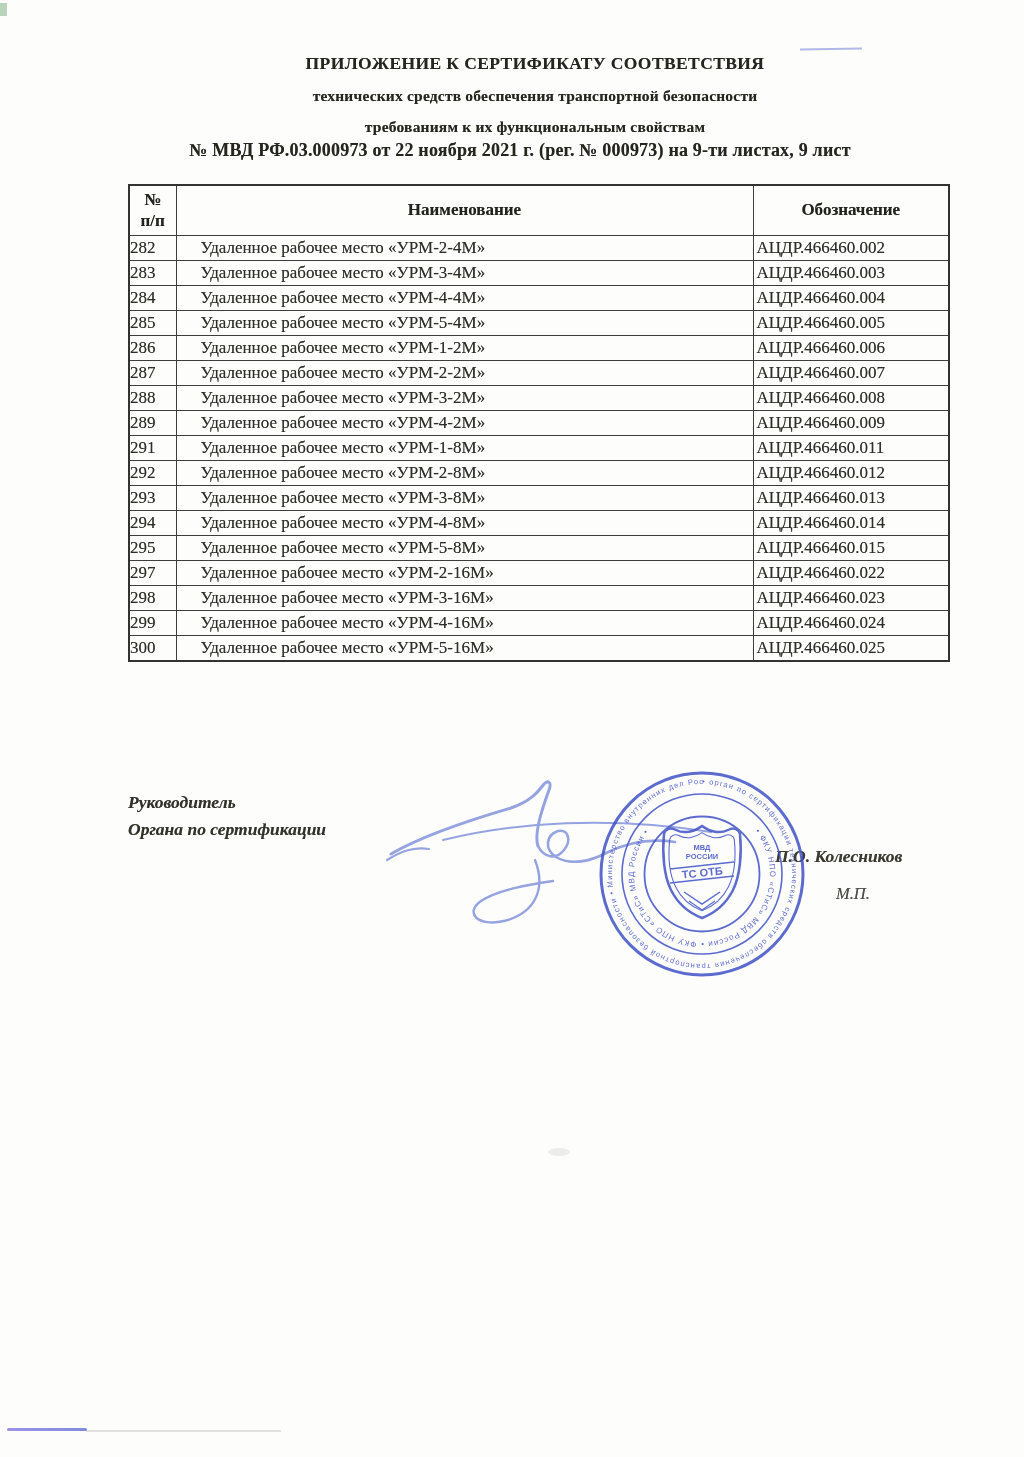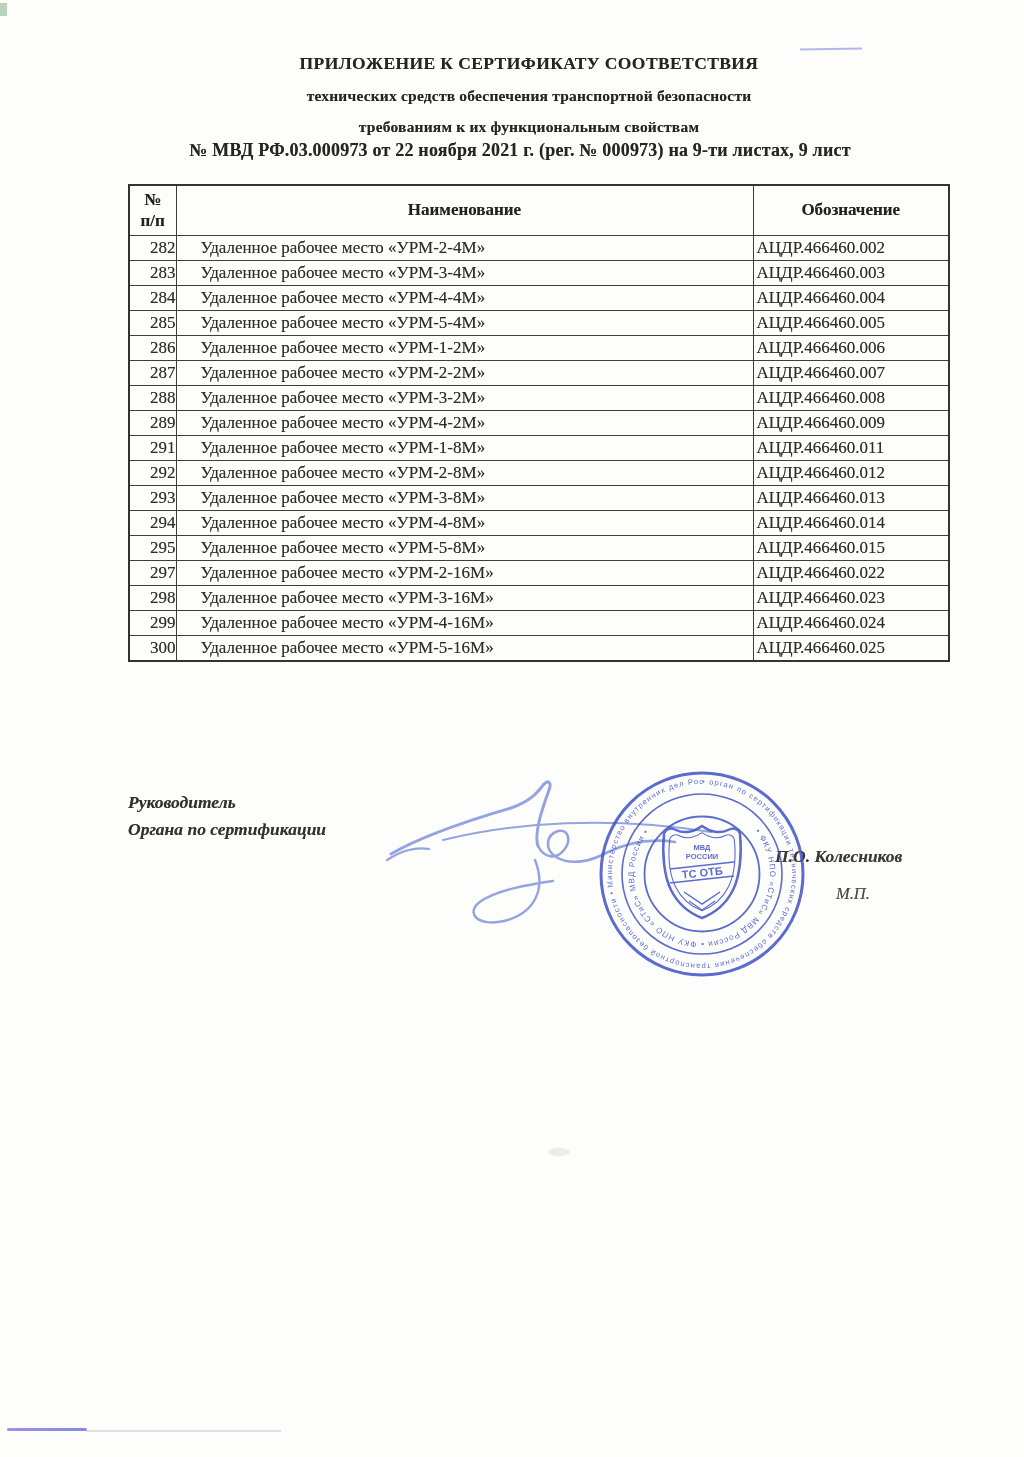--- a/index.html
+++ b/index.html
@@ -33,21 +33,21 @@
     position: absolute; left: 86px; top: 1430px; width: 195px; height: 2px;
     background: #9a9a9a; opacity: .28;
   }
   .artifact-smudge {
     position: absolute; left: 548px; top: 1148px; width: 22px; height: 8px;
     background: #dcdcda; opacity: .5; border-radius: 50%;
   }
 
   
   .doc-header {
-    position: absolute; left: 44px; top: 53px; width: 970px;
+    position: absolute; left: 50px; top: 53px; width: 970px;
     text-align: center;
   }
   .title-main { font-size: 17.5px; font-weight: bold; letter-spacing: .4px; }
   .title-sub  { font-size: 15.5px; font-weight: bold; margin-top: 13px; letter-spacing: .2px; }
   .reg-line {
     position: absolute; left: 30px; top: 140px; width: 980px;
     text-align: center; font-size: 18px; font-weight: bold; letter-spacing: .2px;
   }
 
   
@@ -64,21 +64,21 @@
     font-size: 17px;
     color: #2e2e28;
     overflow: hidden;
   }
   .cert-table th {
     font-weight: bold; text-align: center; height: 50px;
     font-size: 17px; color: #23231e;
   }
   .cert-table th.h-num { white-space: pre-line; line-height: 21px; }
   .cert-table td { height: 25px; line-height: 24px; padding: 0; }
-  .cert-table td.cell-num  { text-align: right; }
+  .cert-table td.cell-num  { text-align: left; }
   .cert-table td.cell-name { padding-left: 24px; }
   .cert-table td.cell-des  { padding-left: 3px; }
 
   
   .role-block {
     position: absolute; left: 128px; top: 789px;
     font-size: 17.5px; font-weight: bold; font-style: italic;
     color: #32322a; line-height: 27px;
   }
   .signer-name {

